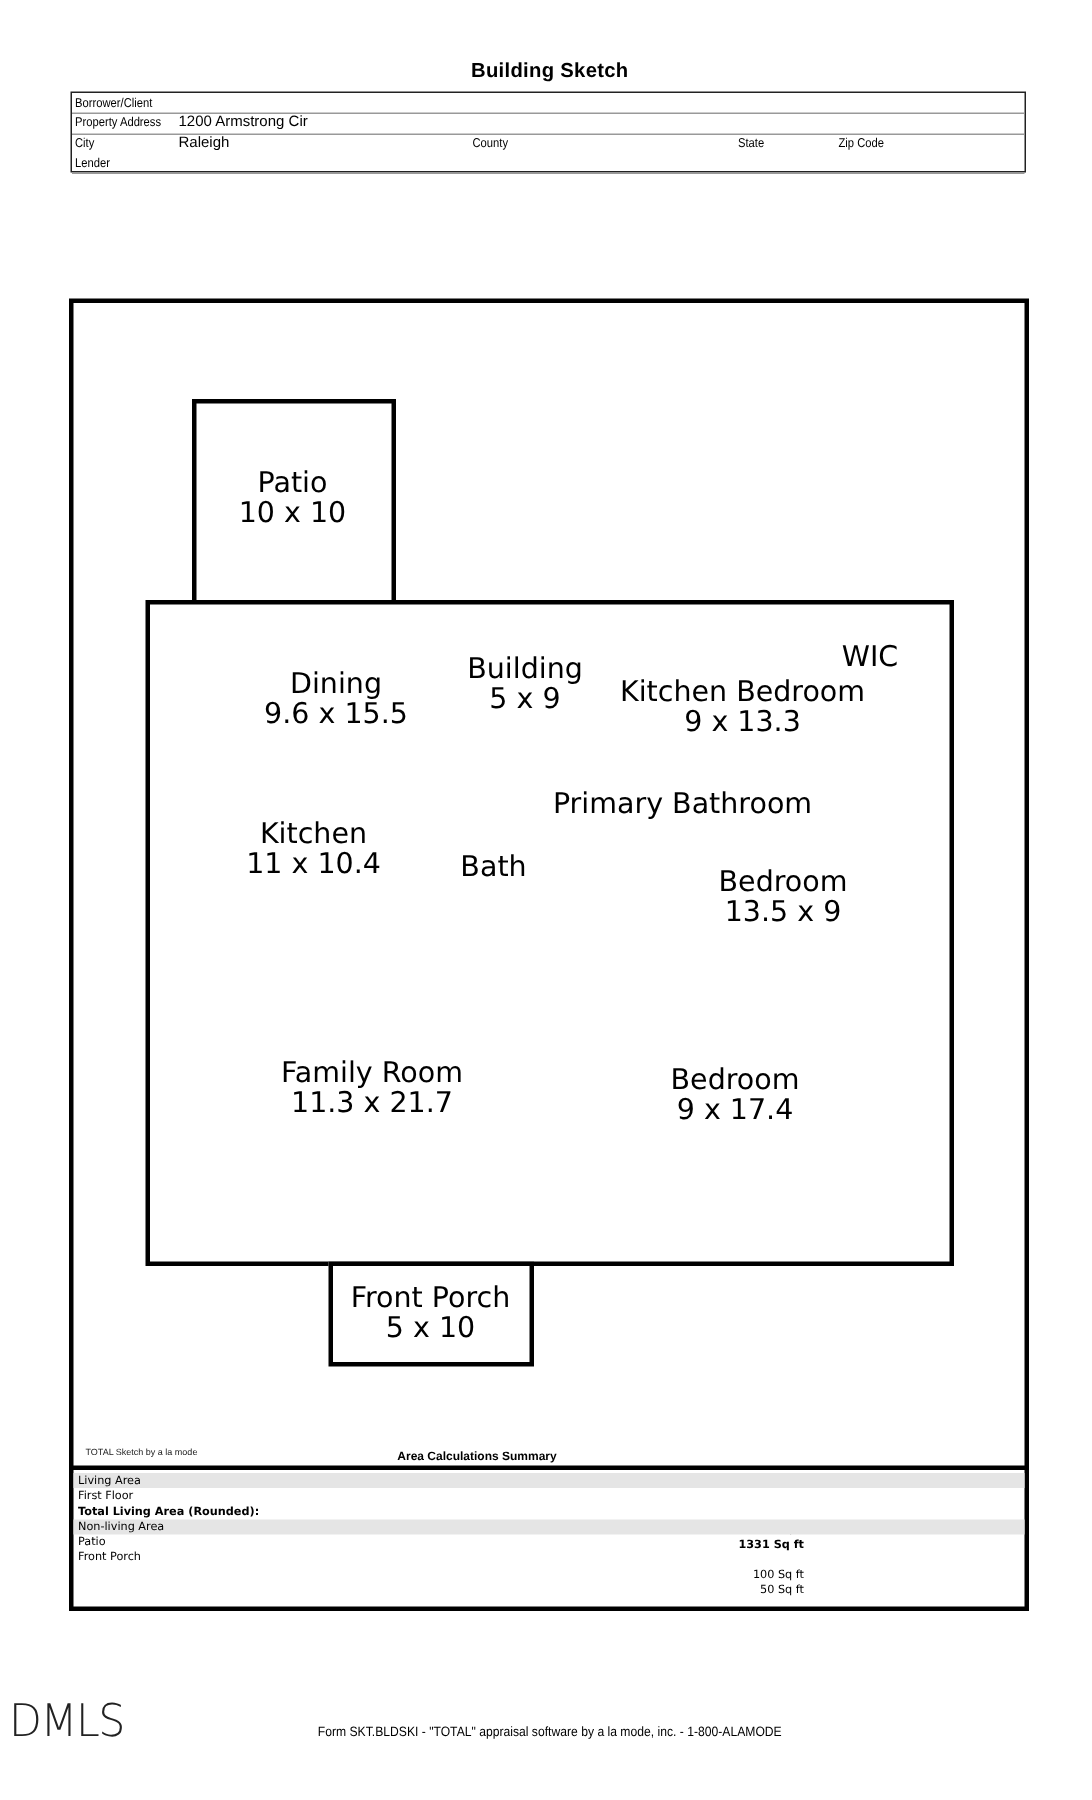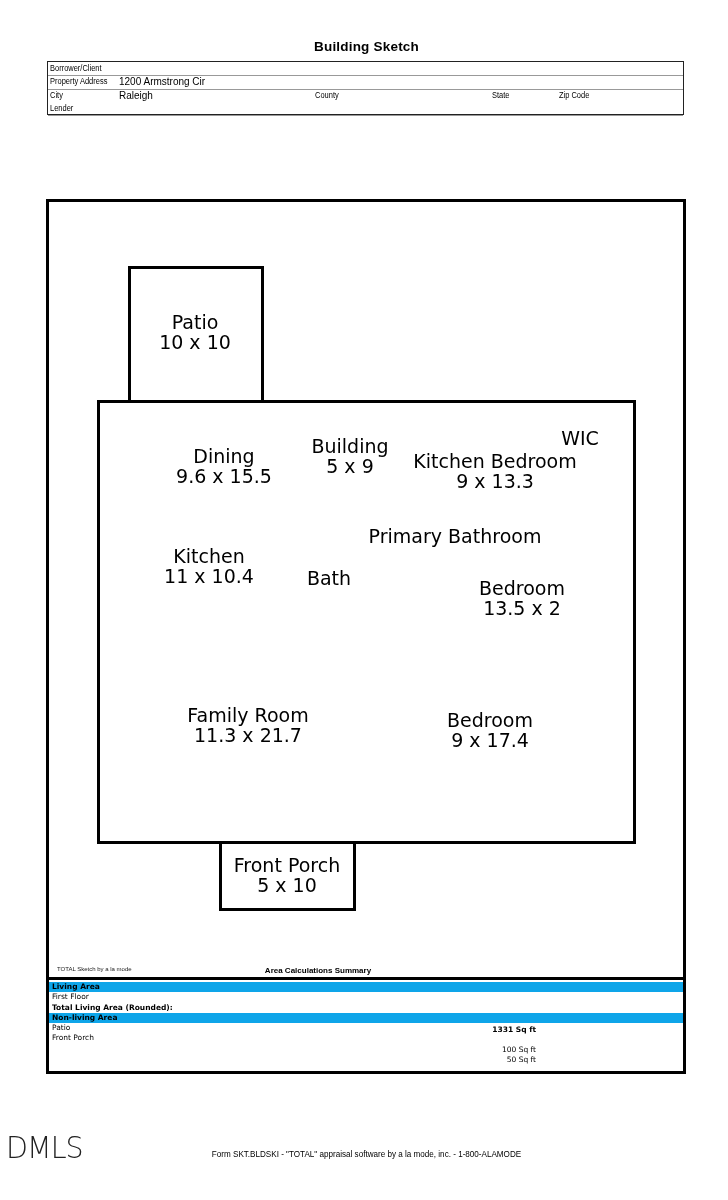--- a/index.html
+++ b/index.html
@@ -21,21 +21,21 @@
   .house { left: 97px; top: 400px; width: 539px; height: 444px; }
   .porch { left: 219px; top: 841px; width: 137px; height: 70px; }
 
   .lbl { position: absolute; text-align: center; font-family: "DejaVu Sans", sans-serif; font-size: 19px; line-height: 20px; white-space: nowrap; transform: translateX(-50%); }
 
   .sum-credit { left: 57px; top: 966px; font-family: "Liberation Sans", sans-serif; font-size: 6px; color: #222; }
   .sum-title { left: 0; width: 636px; top: 966px; text-align: center; font-family: "Liberation Sans", sans-serif; font-weight: bold; font-size: 8px; }
   .sum-line { left: 46px; top: 977px; width: 640px; height: 3px; background: #000; }
   .sum-table { left: 49px; top: 982px; width: 634px; font-family: "DejaVu Sans", sans-serif; font-size: 7.5px; }
   .sum-row { position: relative; height: 10.3px; line-height: 10.3px; }
-  .sum-row.head { background: #0ea5e9; font-weight: bold; }
+  .sum-row.head { background: #e5e5e5; font-weight: normal; }
   .sum-row.bold { font-weight: bold; }
   .sum-row .k { position: absolute; left: 3px; }
   .sum-row .v { position: absolute; right: 0; left: 0; text-align: center; padding-left: 0px; }
   .sum-row .v span { display: inline-block; width: 80px; text-align: right; margin-left: 260px; margin-top: 22px; }
 
   .dmls { left: 6px; top: 1130px; font-family: "DejaVu Sans", sans-serif; font-weight: 200; font-size: 30px; letter-spacing: -1px; color: #222; transform: scaleX(0.95); transform-origin: left; }
   .footer { left: 0; width: 733px; top: 1149px; text-align: center; font-family: "Liberation Sans", sans-serif; font-size: 9px; transform: scaleX(0.9); }
 </style>
 </head>
 <body>
@@ -93,21 +93,21 @@
 </div>
 <div class="lbl" style="left:455px; top:526px;">
   <div>Primary Bathroom</div>
 </div>
 <div class="lbl" style="left:209px; top:546px;">
   <div>Kitchen</div>
   <div>11 x 10.4</div>
 </div>
 <div class="lbl" style="left:522px; top:578px;">
   <div>Bedroom</div>
-  <div>13.5 x 2</div>
+  <div>13.5 x 9</div>
 </div>
 <div class="lbl" style="left:248px; top:705px;">
   <div>Family Room</div>
   <div>11.3 x 21.7</div>
 </div>
 <div class="lbl" style="left:490px; top:710px;">
   <div>Bedroom</div>
   <div>9 x 17.4</div>
 </div>
 <div class="lbl" style="left:287px; top:855px;">

